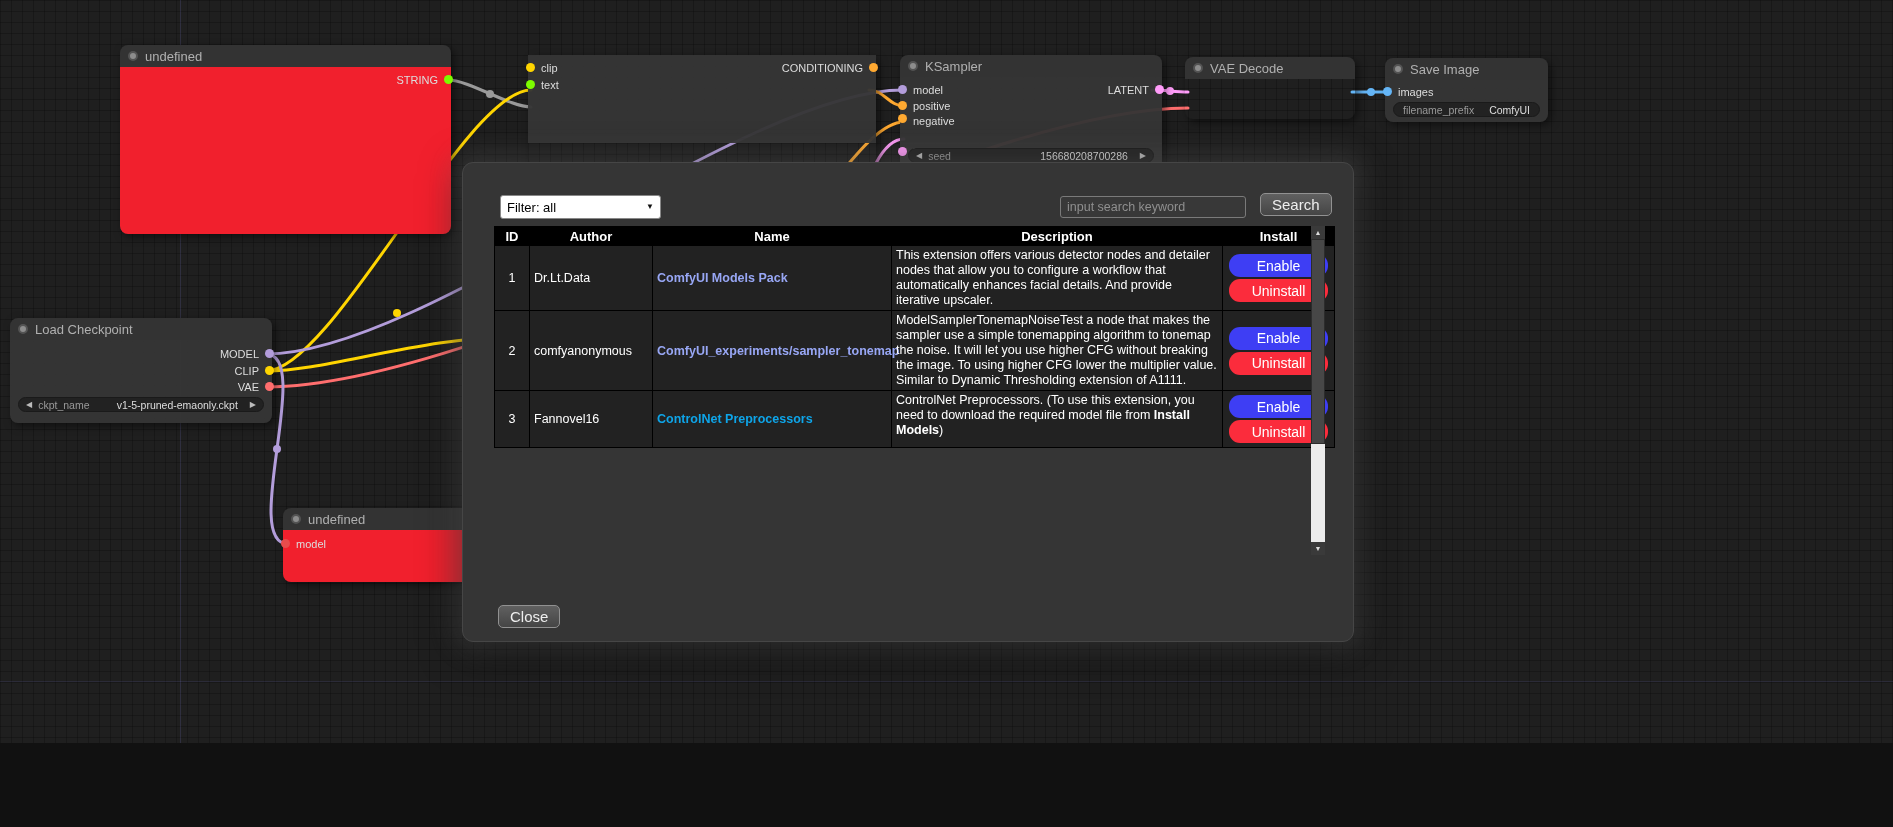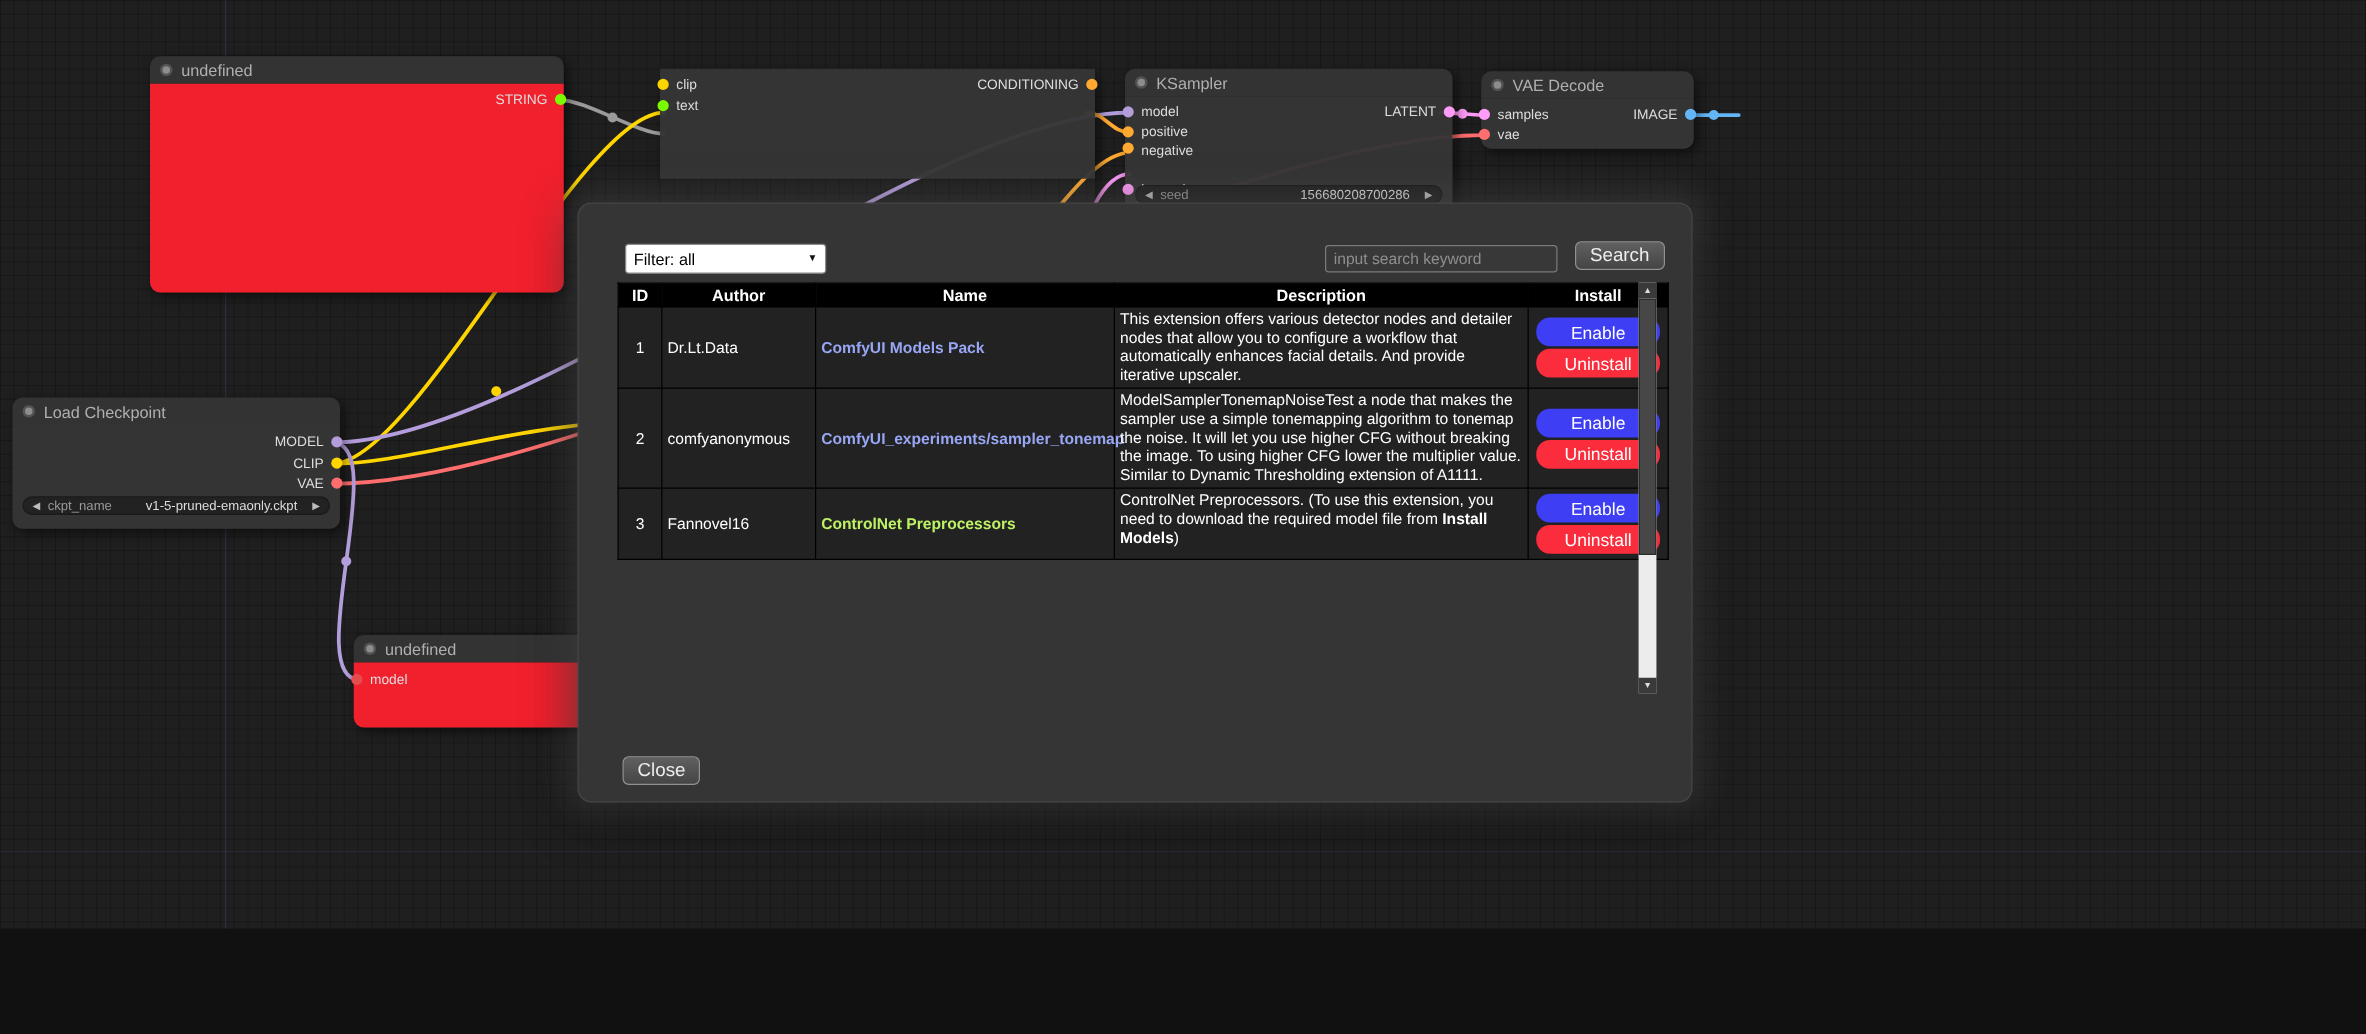--- a/index.html
+++ b/index.html
@@ -154,36 +154,38 @@
         <span class="w-arrow">▶</span>
       </div>
     </div>
   </div>
 
   <div class="node" style="left:1185px;top:57px;width:170px;height:62px;text-align:center;">
     <div class="n-header">
       <span class="n-dot"></span>
       <span class="n-title">VAE Decode</span>
     </div>
-    <div class="n-body" style="height:40px;">
-      <div class="slot in" style="top:5px;">
-        <span class="pin" style="background: rgb(255, 156, 249);"></span>
-        <span class="slot-label">samples</span>
-      </div>
-      <div class="slot in" style="top:21px;">
-        <span class="pin" style="background: rgb(255, 110, 110);"></span>
-        <span class="slot-label">vae</span>
-      </div>
-      <div class="slot out" style="top:5px;">
-        <span class="slot-label">IMAGE</span>
+  </div>
+
+  <div class="node" style="left:1385px;top:58px;width:163px;height:64px;">
+    <div class="n-header">
+      <span class="n-dot"></span>
+      <span class="n-title">Save Image</span>
+    </div>
+    <div class="n-body" style="height:42px;">
+      <div class="slot in" style="top:4px;">
         <span class="pin" style="background: rgb(100, 181, 246);"></span>
-      </div>
-    </div>
-  </div>
-
+        <span class="slot-label">images</span>
+      </div>
+      <div class="widget no-arrows" style="top:22px;">
+        <span class="w-label">filename_prefix</span>
+        <span class="w-value">ComfyUI</span>
+      </div>
+    </div>
+  </div>
 
   <div class="node" style="left:10px;top:318px;width:262px;height:105px;">
     <div class="n-header">
       <span class="n-dot"></span>
       <span class="n-title">Load Checkpoint</span>
     </div>
     <div class="n-body" style="height:83px;">
       <div class="slot out" style="top:6px;">
         <span class="slot-label">MODEL</span>
         <span class="pin" style="background: rgb(179, 157, 219);"></span>
@@ -255,21 +257,21 @@
             <td class="td-name"><span class="name-link" style="color: rgb(152, 167, 245);">ComfyUI_experiments/sampler_tonemap</span></td>
             <td class="td-desc"><span>ModelSamplerTonemapNoiseTest a node that makes the sampler use a simple tonemapping algorithm to tonemap the noise. It will let you use higher CFG without breaking the image. To using higher CFG lower the multiplier value. Similar to Dynamic Thresholding extension of A1111.</span></td>
             <td class="td-install">
               <button class="btn-action" style="background: rgb(62, 62, 244);">Enable</button>
               <button class="btn-action" style="background: rgb(251, 44, 60);">Uninstall</button>
             </td>
           </tr>
           <tr class="ext-row">
             <td class="td-id">3</td>
             <td class="td-author">Fannovel16</td>
-            <td class="td-name"><span class="name-link" style="color: #bef264;">ControlNet Preprocessors</span></td>
+            <td class="td-name"><span class="name-link" style="color: #0ea5e9;">ControlNet Preprocessors</span></td>
             <td class="td-desc"><span>ControlNet Preprocessors. (To use this extension, you need to download the required model file from </span><b>Install Models</b><span>)</span></td>
             <td class="td-install">
               <button class="btn-action" style="background: rgb(62, 62, 244);">Enable</button>
               <button class="btn-action" style="background: rgb(251, 44, 60);">Uninstall</button>
             </td>
           </tr>
         </tbody>
     </table>
 
     <div class="scrollbar">

